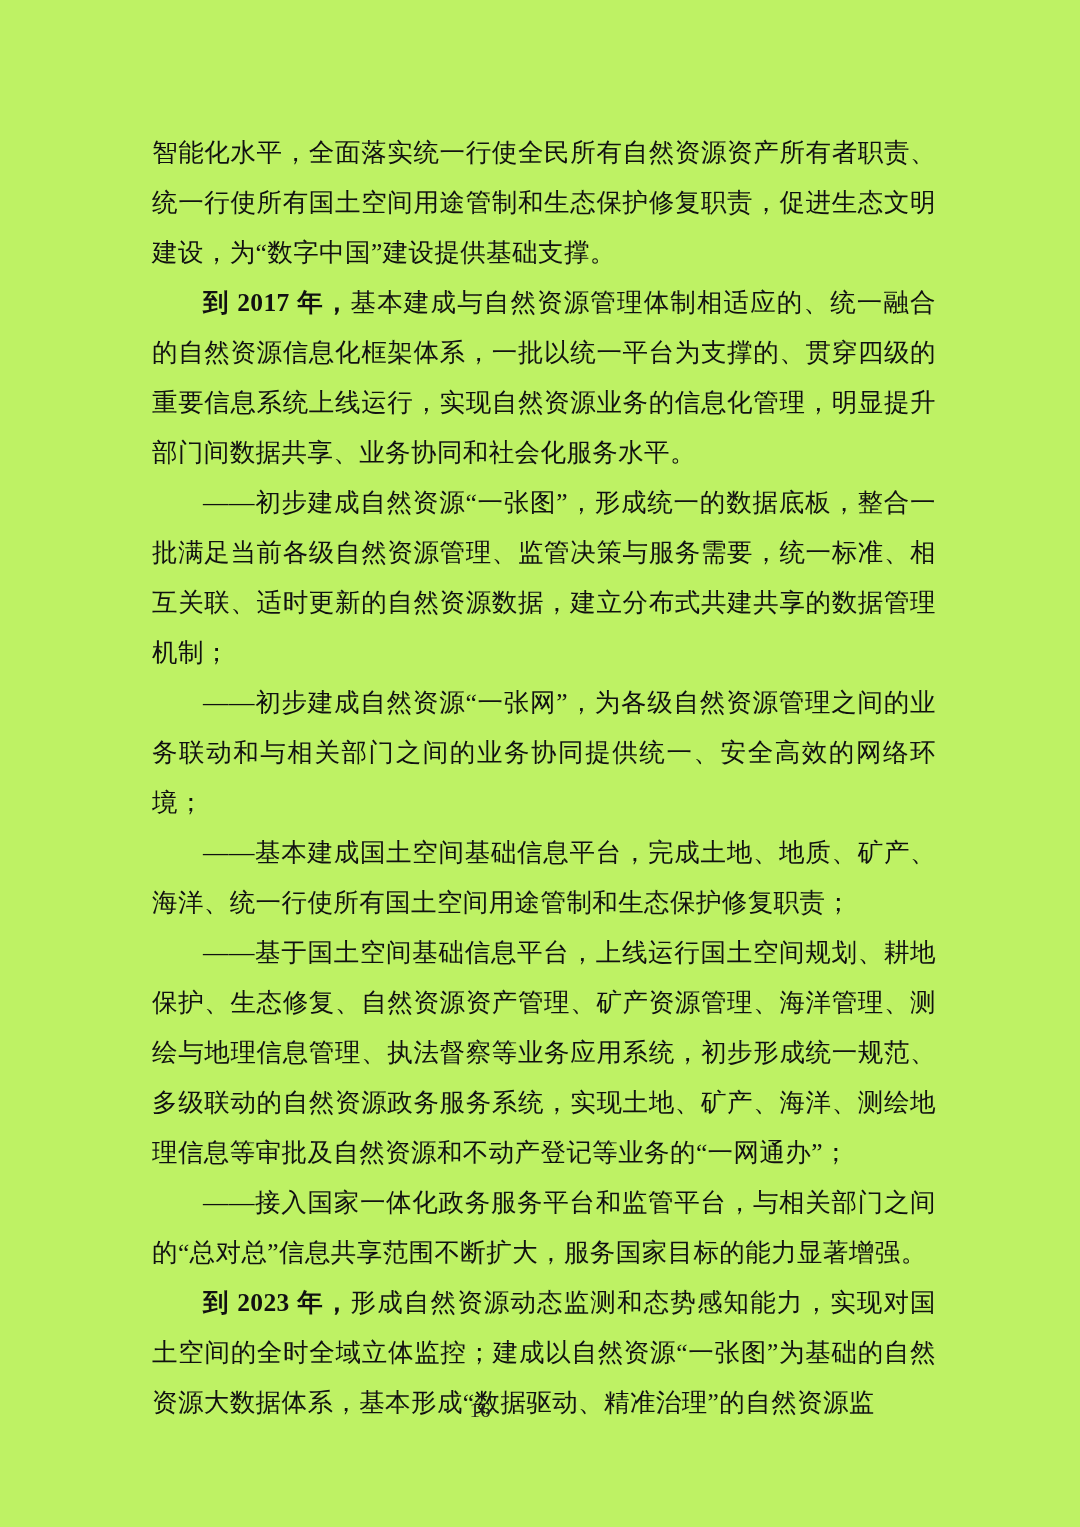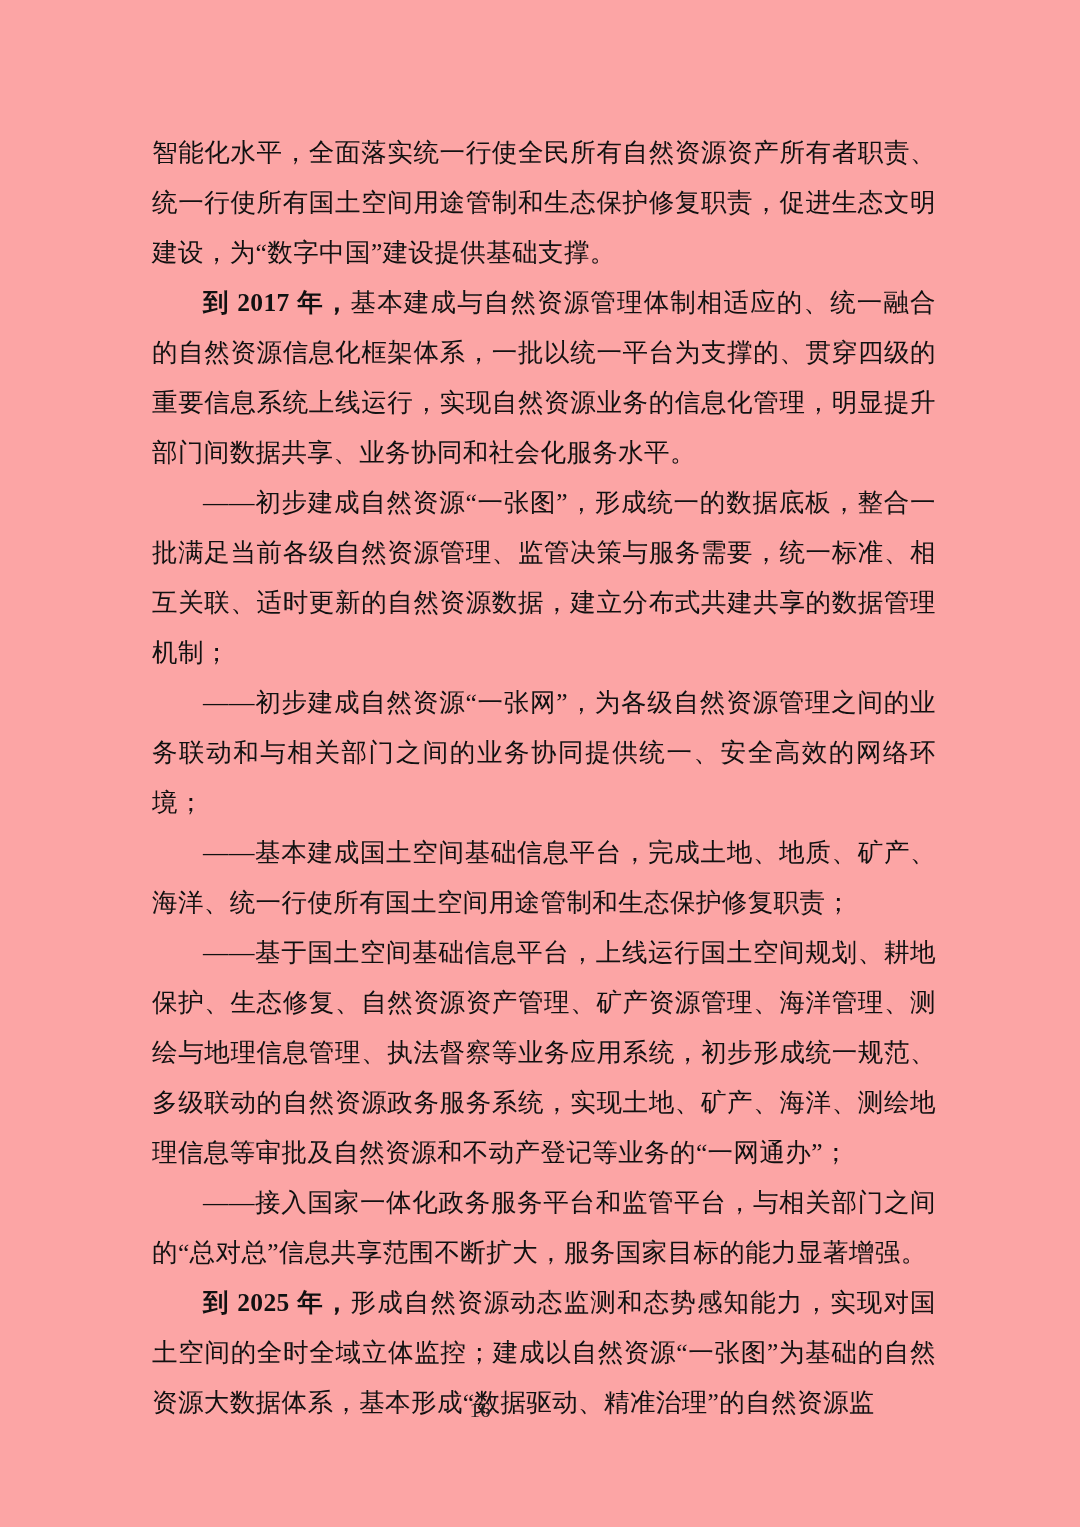--- a/index.html
+++ b/index.html
@@ -4,21 +4,21 @@
 <style>
   html, body {
     margin: 0;
     padding: 0;
     background: #ffffff;
   }
   .page {
     position: relative;
     width: 1080px;
     height: 1527px;
-    background: #fca5a5;
+    background: #bef264;
     margin: 0 auto;
     overflow: hidden;
     font-family: "Liberation Serif", "DejaVu Serif", serif;
   }
   .content {
     position: absolute;
     left: 152px;
     top: 128px;
     width: 784px;
   }
@@ -76,19 +76,19 @@
 
     <p class="indent">
       <span>——基于国土空间基础信息平台，上线运行国土空间规划、耕地保护、生态修复、自然资源资产管理、矿产资源管理、海洋管理、测绘与地理信息管理、执法督察等业务应用系统，初步形成统一规范、多级联动的自然资源政务服务系统，实现土地、矿产、海洋、测绘地理信息等审批及自然资源和不动产登记等业务的“一网通办”；</span>
     </p>
 
     <p class="indent">
       <span>——接入国家一体化政务服务平台和监管平台，与相关部门之间的“总对总”信息共享范围不断扩大，服务国家目标的能力显著增强。</span>
     </p>
 
     <p class="indent">
-      <span class="bold">到 2025 年，</span><span>形成自然资源动态监测和态势感知能力，实现对国土空间的全时全域立体监控；建成以自然资源“一张图”为基础的自然资源大数据体系，基本形成“数据驱动、精准治理”的自然资源监</span>
+      <span class="bold">到 2023 年，</span><span>形成自然资源动态监测和态势感知能力，实现对国土空间的全时全域立体监控；建成以自然资源“一张图”为基础的自然资源大数据体系，基本形成“数据驱动、精准治理”的自然资源监</span>
     </p>
 
   </div>
 
   <div class="page-number">16</div>
 </div>
 
 </body></html>

